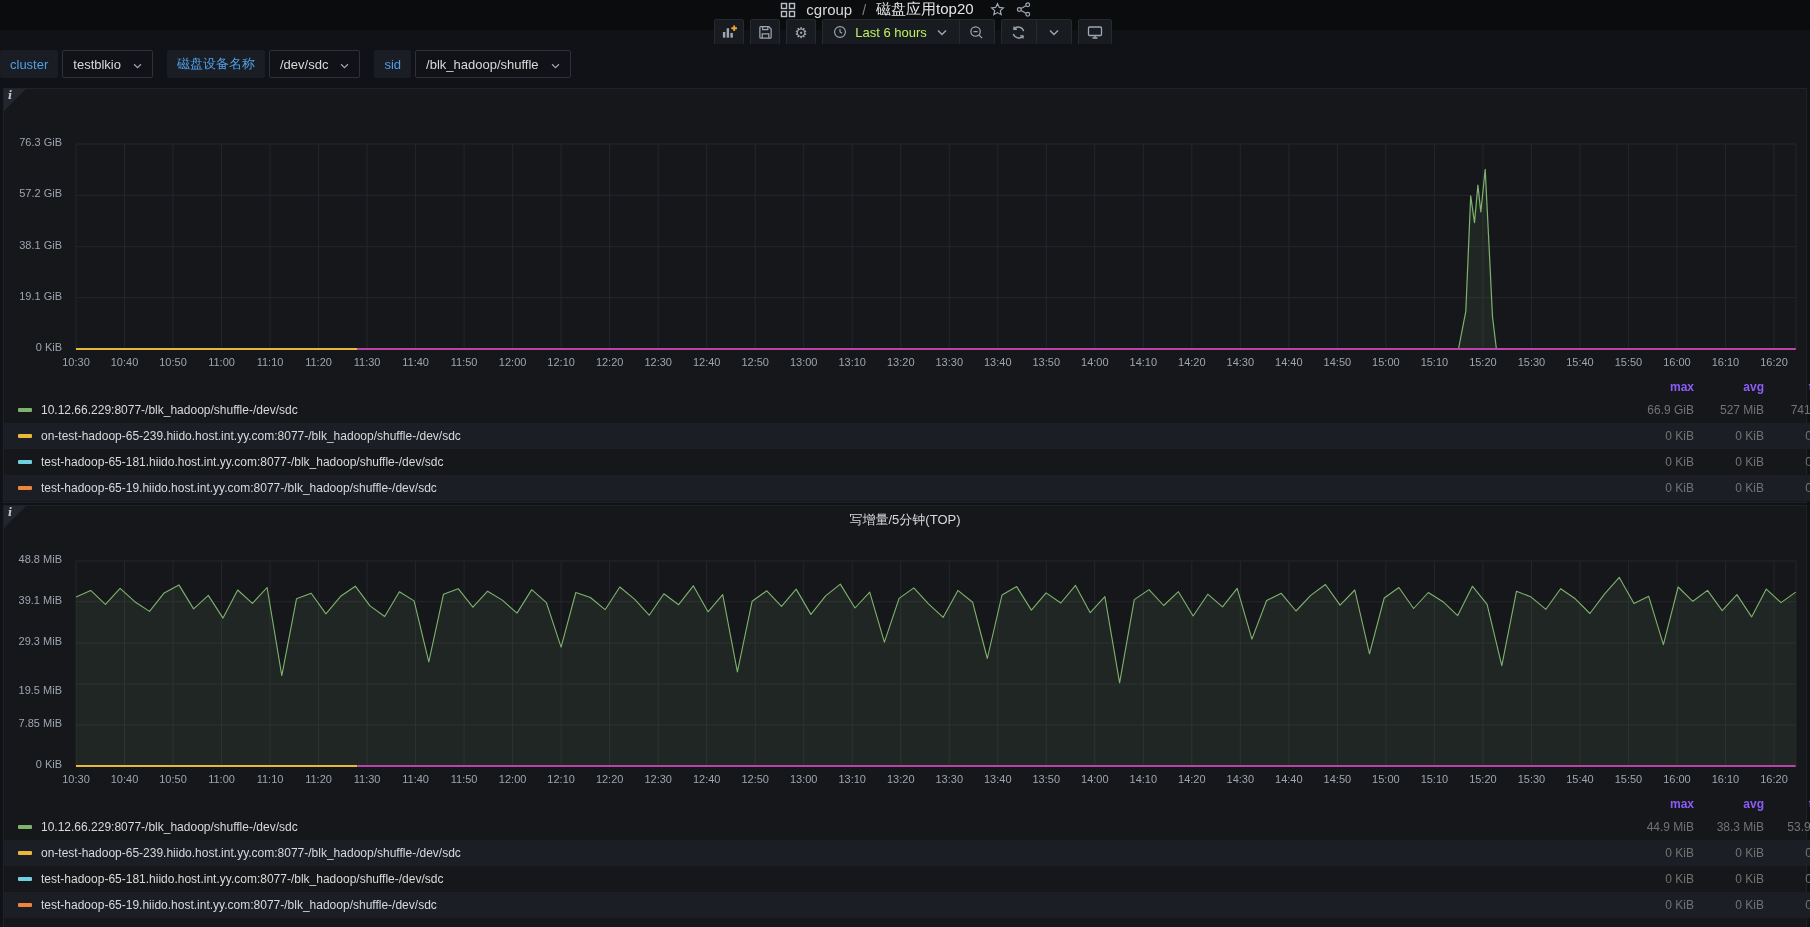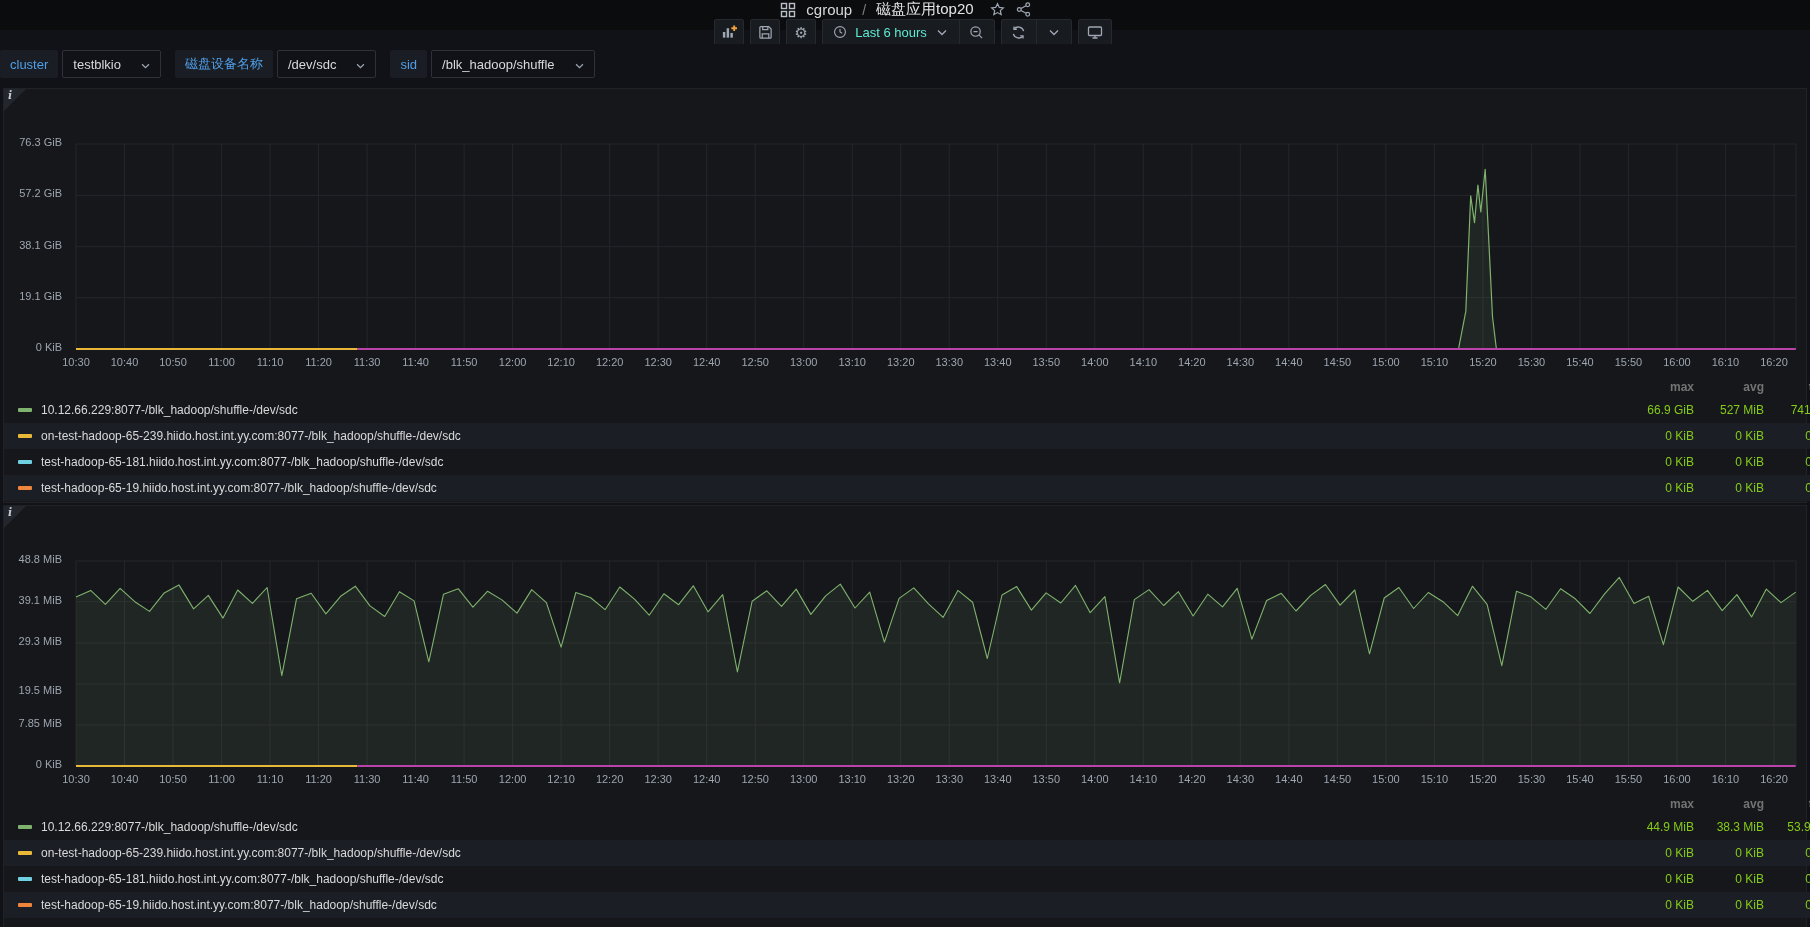--- a/index.html
+++ b/index.html
@@ -19,30 +19,30 @@
     justify-content:center; color:#9fa7b3; cursor:pointer; }
   .nav-icon svg { display:block; }
   .nav-right { display:flex; align-items:center; gap:6px; }
   .tool-btn { height:26px; min-width:30px; display:flex; align-items:center; justify-content:center;
     background:#181b1f; border:1px solid #26292e; border-radius:2px; color:#9fa7b3;
     cursor:pointer; padding:0 6px; }
   .tool-group { display:flex; align-items:stretch; height:26px; background:#181b1f;
     border:1px solid #26292e; border-radius:2px; }
   .tool-seg { display:flex; align-items:center; gap:7px; padding:0 9px; color:#9fa7b3; cursor:pointer; }
   .tool-seg + .tool-seg { border-left:1px solid #26292e; }
-  .time-label { font-size:13px; color:#5eead4; white-space:nowrap; }
+  .time-label { font-size:13px; color:#bef264; white-space:nowrap; }
   .gear-glyph { font-size:15px; line-height:1; }
 
   
   .varrow { position:absolute; left:0; top:44px; width:1810px; height:40px;
     display:flex; align-items:center; gap:14px; background:#111217; }
   .varpair { display:flex; align-items:center; gap:4px; }
   .varlabel { height:28px; display:flex; align-items:center; padding:0 10px;
     background:#1a1d23; border-radius:2px; color:#4f9fe8; font-size:13px; font-weight:500; cursor:default; }
-  .vardrop { height:28px; display:flex; align-items:center; gap:20px; padding:0 10px;
+  .vardrop { height:28px; display:flex; align-items:center; gap:12px; padding:0 10px;
     background:#111217; border:1px solid #2e3238; border-radius:2px; color:#d8d9da;
     font-size:13px; cursor:pointer; white-space:nowrap; }
   .vardrop .chev { color:#9fa7b3; }
 
   
   .panel { position:absolute; left:3px; width:1804px; background:#16171b;
     border:1px solid #202226; }
   .panel-title { position:absolute; left:0; top:5px; width:100%; text-align:center;
     font-size:13px; font-weight:500; color:#d8d9da; cursor:pointer; }
   .info-corner { position:absolute; top:0; left:0; width:0; height:0;
@@ -53,24 +53,24 @@
   .ylab { position:absolute; left:0; width:58px; text-align:right; font-size:11px;
     color:#9da5b0; white-space:nowrap; }
 
   
   .legend { position:absolute; left:0; top:288px; width:1830px; }
   .lg-head { display:flex; height:20px; align-items:center; padding-left:14px; }
   .lg-row { display:flex; height:26px; align-items:center; padding-left:14px; }
   .lg-row:nth-child(odd) { background:#1b1e24; }  
   .lg-row:nth-child(even) { background:transparent; }
   .lg-name-h { flex:1; }
-  .lg-col-h { width:70px; text-align:right; color:#737373; font-size:12px; font-weight:700; cursor:pointer; }
+  .lg-col-h { width:70px; text-align:right; color:#8b5cf6; font-size:12px; font-weight:700; cursor:pointer; }
   .swatch { width:14px; height:4px; border-radius:1px; margin-right:9px; flex:none; }
   .lg-name { flex:1; font-size:12px; color:#d8d9da; cursor:pointer; white-space:nowrap; overflow:hidden; }
-  .lg-val { width:70px; text-align:right; font-size:12px; color:#84cc16; white-space:nowrap; }
+  .lg-val { width:70px; text-align:right; font-size:12px; color:#737373; white-space:nowrap; }
 </style>
 </head>
 <body>
 
 <div class="topnav">
   <div class="nav-left">
     <span class="nav-icon">
       <svg width="16" height="16" viewBox="0 0 16 16" fill="none" stroke="#b9bfc6" stroke-width="1.4">
         <rect x="1.5" y="1.5" width="5" height="5"></rect>
           <rect x="9.5" y="1.5" width="5" height="5"></rect>
@@ -335,20 +335,21 @@
     <div class="ylab" style="top: 200.683px;">19.1 GiB</div>
     <div class="ylab" style="top: 149.634px;">38.1 GiB</div>
     <div class="ylab" style="top: 98.3172px;">57.2 GiB</div>
     <div class="ylab" style="top: 47px;">76.3 GiB</div>
   </div>
 
 <div class="panel" style="top:505px; height:424px;">
   <div class="info-corner">
       <span>i</span>
     </div>
+  <div class="panel-title">写增量/5分钟(TOP)</div>
   <svg class="chart" width="1804" height="256">
       <line x1="72" y1="230" x2="1792" y2="230" stroke="#25262b" stroke-width="1"></line>
       <line x1="72" y1="188.95799180327867" x2="1792" y2="188.95799180327867" stroke="#25262b" stroke-width="1"></line>
       <line x1="72" y1="148.08401639344262" x2="1792" y2="148.08401639344262" stroke="#25262b" stroke-width="1"></line>
       <line x1="72" y1="106.91598360655736" x2="1792" y2="106.91598360655736" stroke="#25262b" stroke-width="1"></line>
       <line x1="72" y1="65.74795081967213" x2="1792" y2="65.74795081967213" stroke="#25262b" stroke-width="1"></line>
       <line x1="72" y1="25" x2="1792" y2="25" stroke="#25262b" stroke-width="1"></line>
       <line x1="72" y1="25" x2="72" y2="230" stroke="#25262b" stroke-width="1"></line>
       <text x="72" y="247" text-anchor="middle" fill="#9da5b0" font-size="11px" font-family="&quot;Liberation Sans&quot;,&quot;DejaVu Sans&quot;,sans-serif">10:30</text>
       <line x1="120.51400000000001" y1="25" x2="120.51400000000001" y2="230" stroke="#25262b" stroke-width="1"></line>

